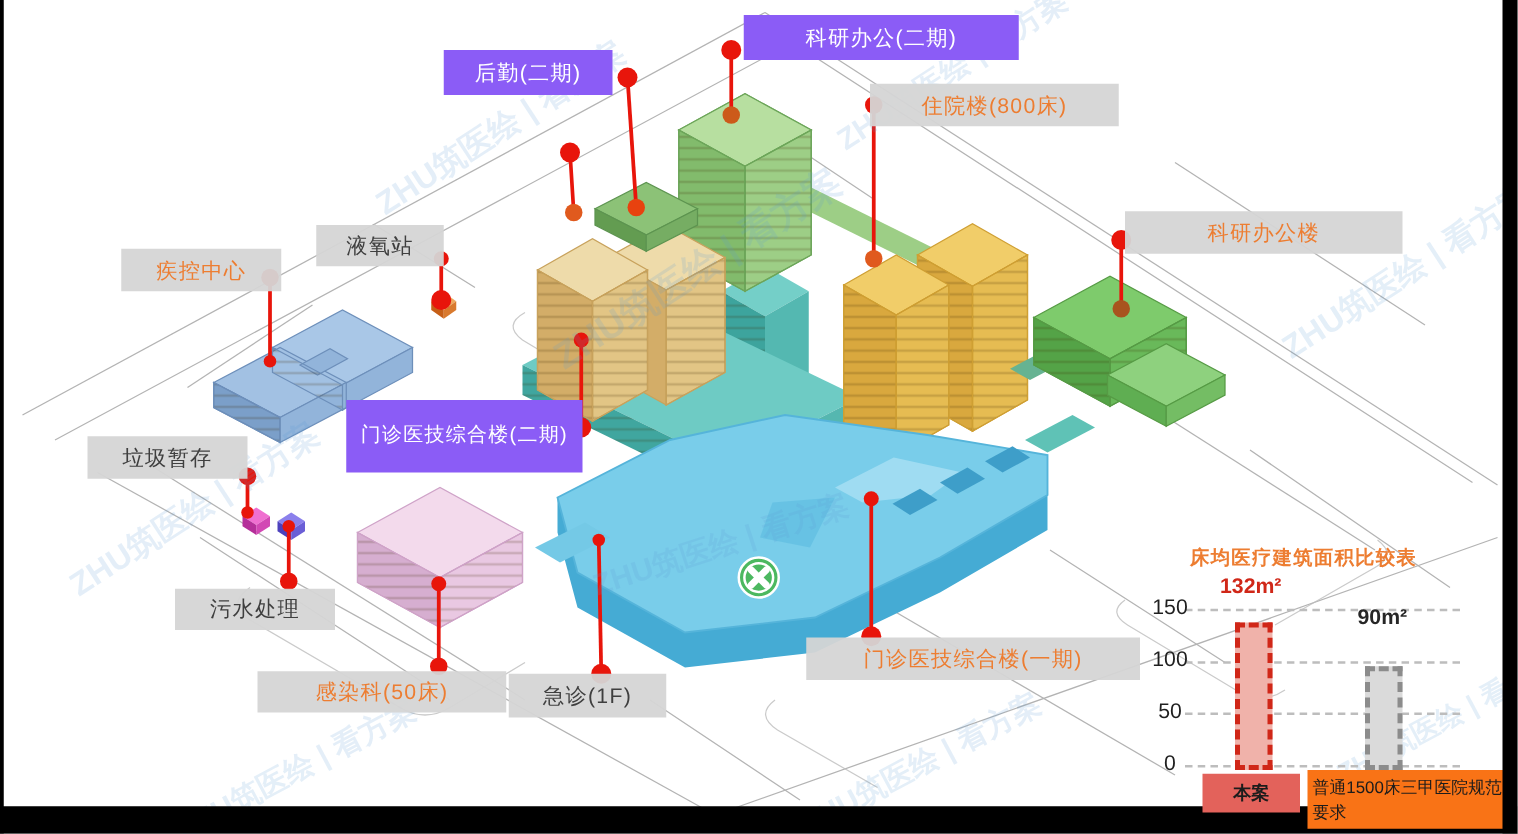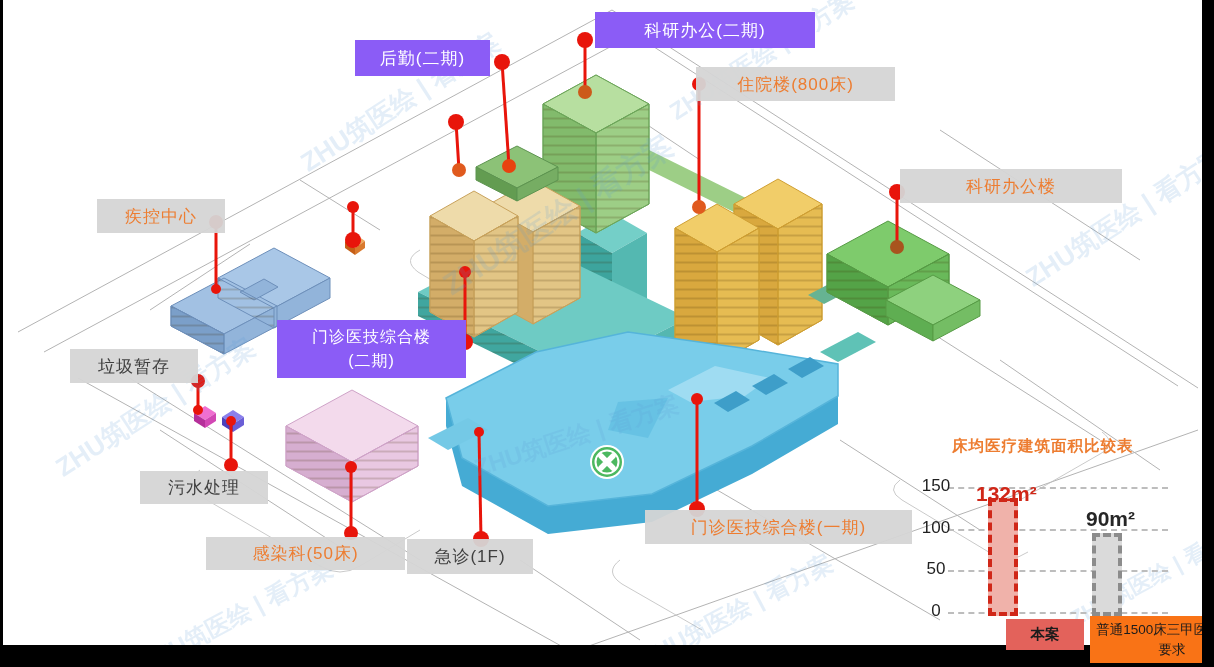--- a/index.html
+++ b/index.html
@@ -6,39 +6,39 @@
   #stage{position:relative;width:1214px;height:667px;background:#ffffff;overflow:hidden;
          font-family:"Liberation Sans","DejaVu Sans",sans-serif;}
   svg{position:absolute;left:0;top:0;}
   
   .lbl{position:absolute;display:flex;align-items:center;justify-content:center;
        font-size:17px;letter-spacing:1px;white-space:nowrap;z-index:20;}
   .lbl.dark{background:#8b5cf6;color:#ffffff;}
   .lbl.light{background:rgba(213,213,213,0.95);}
   .lbl.orangetext{color:#ED7D31;}
   .lbl.darktext{color:#3f3f3f;}
-  .lbl.twolines{flex-direction:column;line-height:1.5;font-size:16px;}
+  .lbl.twolines{flex-direction:row;line-height:1.5;font-size:16px;}
   
   .wm{position:absolute;color:#5b9bd5;opacity:0.16;font-weight:bold;
       white-space:nowrap;z-index:15;pointer-events:none;}
   
   #chart{position:absolute;left:0;top:0;width:1082px;height:667px;z-index:25;}
   .chart-title{position:absolute;left:952px;top:436px;width:260px;
                font-size:15.5px;font-weight:bold;color:#ED7D31;letter-spacing:1px;}
   .gridline{position:absolute;border-top:2px dashed #bdbdbd;height:0;}
   .ytick{position:absolute;width:30px;text-align:center;font-size:17px;color:#1f1f1f;
          line-height:26px;word-break:break-all;}
   .bar{position:absolute;box-sizing:border-box;}
   .bar.red{background:#f0b2aa;border:4px dashed #d02718;}
   .bar.gray{background:#dadada;border:4px dashed #8c8c8c;}
-  .valtag{position:absolute;font-size:21px;font-weight:bold;margin-top:23px;}
+  .valtag{position:absolute;font-size:17px;font-weight:bold;}
   .valtag.v1{left:976px;top:459px;color:#d02718;}
   .valtag.v2{left:1086px;top:484px;color:#262626;}
   .cat{position:absolute;display:flex;align-items:center;justify-content:center;
-       color:#1c1c1c;z-index:26;text-align:center;margin-left:44px;}
+       color:#1c1c1c;z-index:26;text-align:left;}
   .cat.c1{left:962px;top:619px;width:78px;height:31px;background:#e3625b;
           font-size:14.5px;font-weight:bold;}
   .cat.c2{left:1046px;top:616px;width:164px;height:47px;background:#f97316;
           font-size:13.5px;line-height:1.45;padding:0 4px;box-sizing:border-box;}
   
   .frame{position:absolute;background:#000;z-index:30;}
   #frame-left{left:0;top:0;width:3px;height:667px;}
   #frame-right{left:1202px;top:0;width:12px;height:667px;}
   #frame-bottom{left:0;top:645px;width:1214px;height:22px;z-index:24;}
 </style>
@@ -251,20 +251,21 @@
   <div class="wm" style="left:1010px;top:200px;font-size:26px;transform:rotate(-33deg)">ZHU筑医绘 | 看方案</div>
   <div class="wm" style="left:470px;top:420px;font-size:24px;transform:rotate(-18deg)">ZHU筑医绘 | 看方案</div>
   <div class="wm" style="left:130px;top:600px;font-size:24px;transform:rotate(-28deg)">ZHU筑医绘 | 看方案</div>
   <div class="wm" style="left:630px;top:595px;font-size:24px;transform:rotate(-28deg)">ZHU筑医绘 | 看方案</div>
   <div class="wm" style="left:1060px;top:560px;font-size:22px;transform:rotate(-28deg)">ZHU筑医绘 | 看方案</div>
 
   <div class="lbl dark" style="left:595px;top:12px;width:220px;height:36px">科研办公(二期)</div>
   <div class="lbl dark" style="left:355px;top:40px;width:135px;height:36px">后勤(二期)</div>
   <div class="lbl light orangetext" style="left:696px;top:67px;width:199px;height:34px">住院楼(800床)</div>
   <div class="lbl light orangetext" style="left:900px;top:169px;width:222px;height:34px">科研办公楼</div>
+  <div class="lbl light darktext" style="left:253px;top:180px;width:102px;height:33px">液氧站</div>
   <div class="lbl light orangetext" style="left:97px;top:199px;width:128px;height:34px">疾控中心</div>
   <div class="lbl dark twolines" style="left:277px;top:320px;width:189px;height:58px">
     <span>门诊医技综合楼</span>
     <span>(二期)</span>
   </div>
   <div class="lbl light darktext" style="left:70px;top:349px;width:128px;height:34px">垃圾暂存</div>
   <div class="lbl light darktext" style="left:140px;top:471px;width:128px;height:33px">污水处理</div>
   <div class="lbl light orangetext" style="left:206px;top:537px;width:199px;height:33px">感染科(50床)</div>
   <div class="lbl light darktext" style="left:407px;top:539px;width:126px;height:35px">急诊(1F)</div>
   <div class="lbl light orangetext" style="left:645px;top:510px;width:267px;height:34px">门诊医技综合楼(一期)</div>

